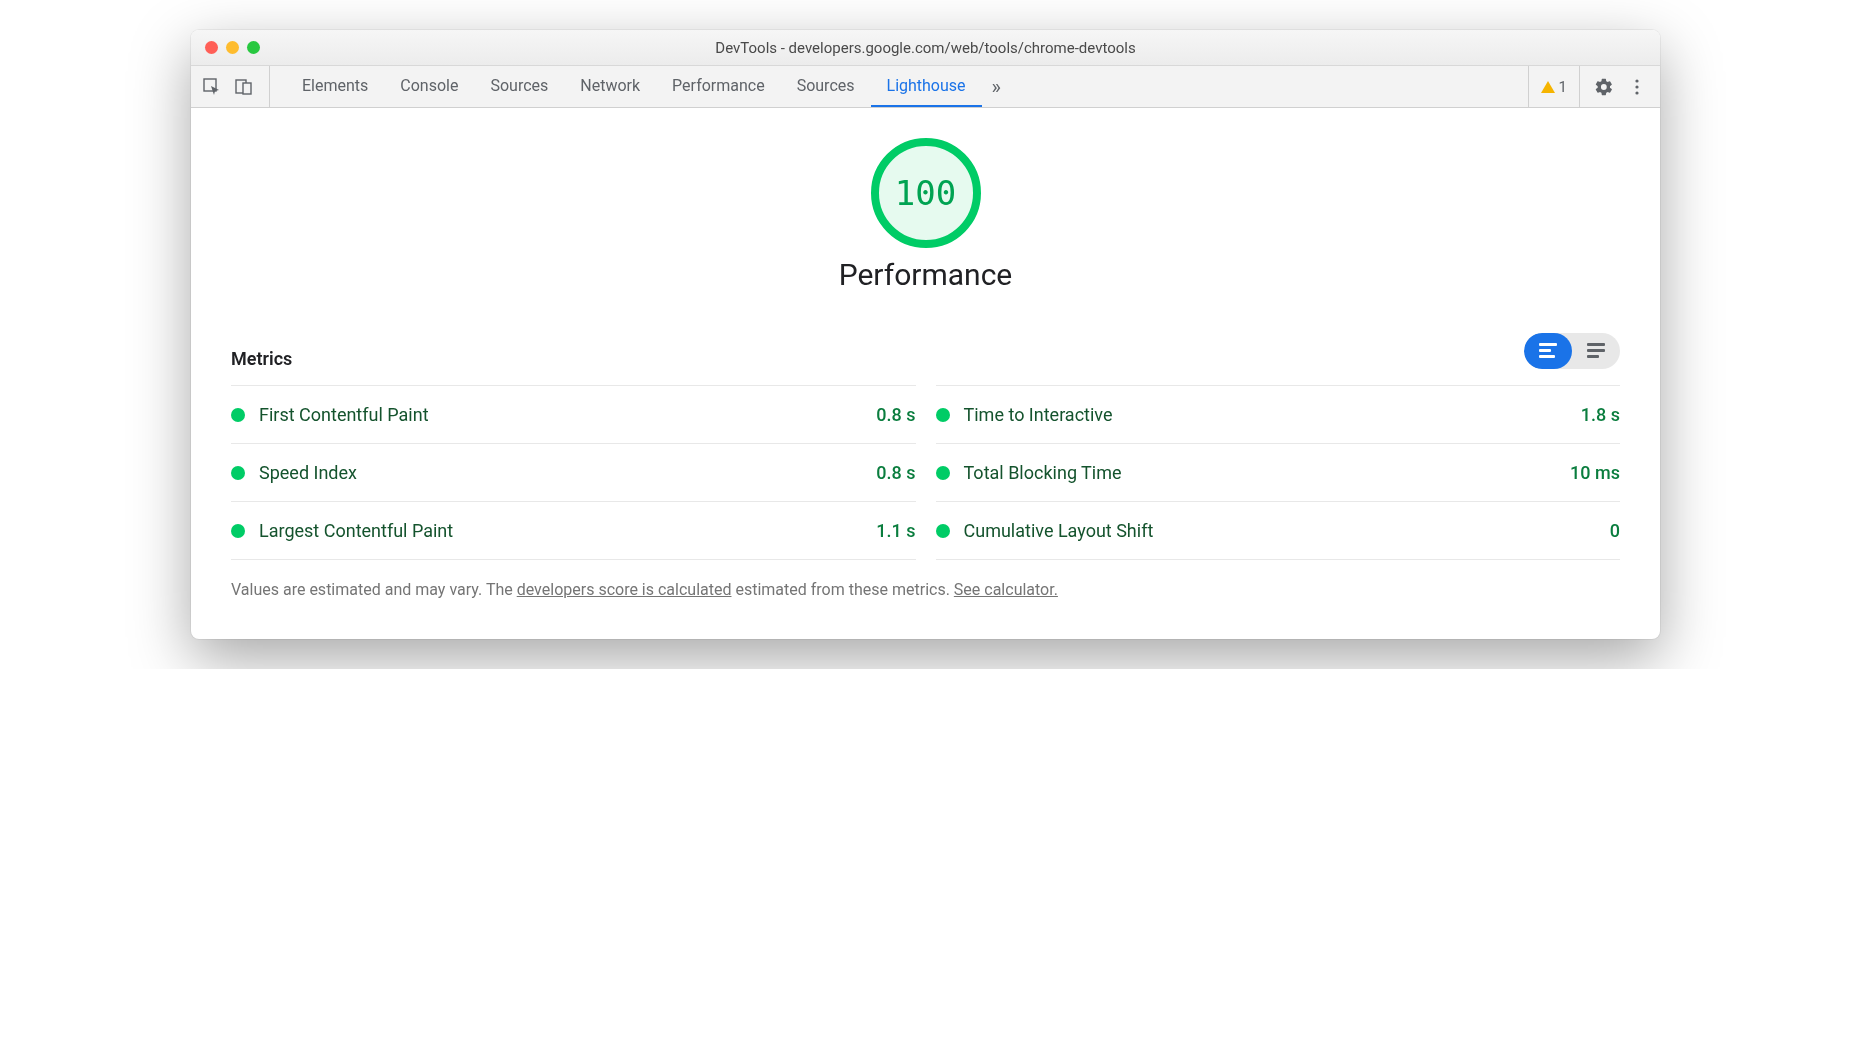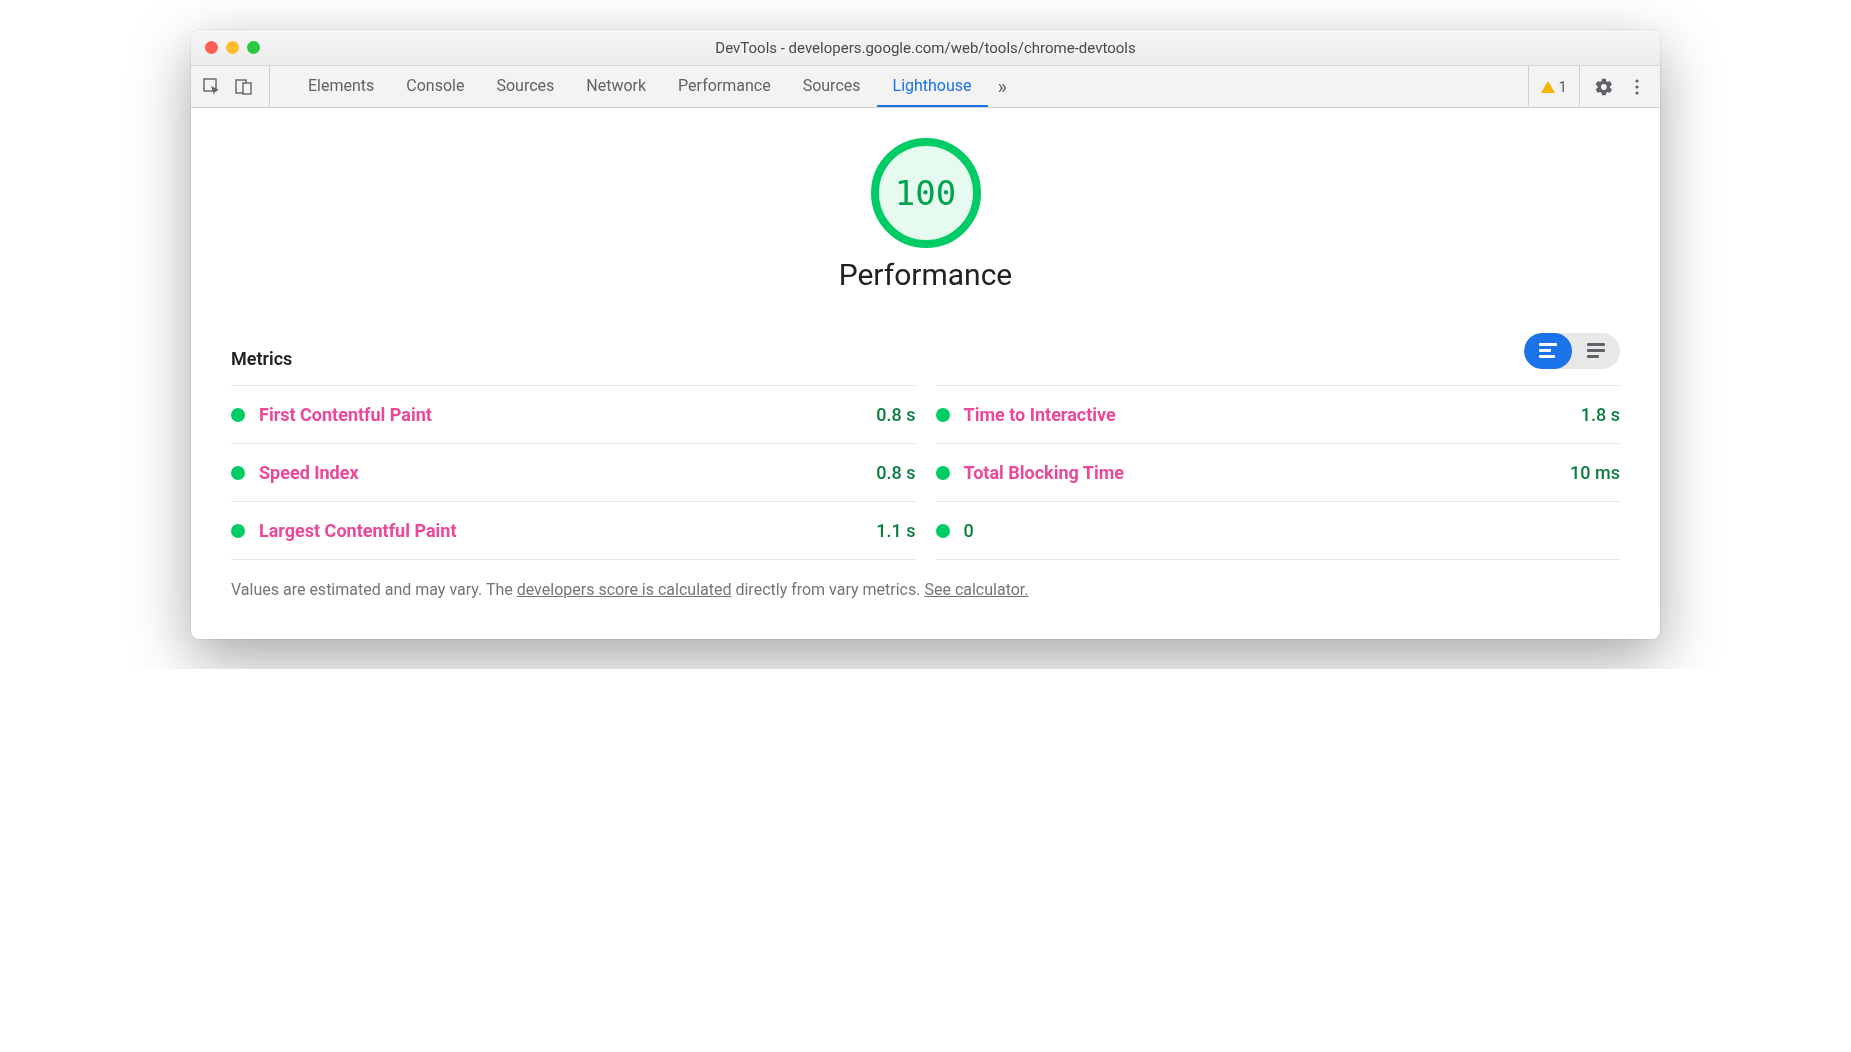--- a/index.html
+++ b/index.html
@@ -43,21 +43,21 @@
     color: #4a4a4a;
     pointer-events: none;
   }
   .toolbar {
     height: 42px;
     background: #f3f3f3;
     border-bottom: 1px solid #d0d0d0;
     display: flex;
     align-items: center;
     padding: 0 10px;
-    gap: 12px;
+    gap: 6px;
   }
   .tool-icons {
     display: flex;
     align-items: center;
     gap: 10px;
     padding-right: 14px;
     border-right: 1px solid #d0d0d0;
     height: 100%;
   }
   .icon-btn {
@@ -209,23 +209,22 @@
   }
   .metrics-grid .metric-row:nth-last-child(-n+2){ border-bottom:1px solid #e8e8e8;}
   .dot {
     width: 14px; height: 14px;
     border-radius: 50%;
     background: #00cc66;
     flex-shrink: 0;
   }
   .metric-name {
     font-size: 18px;
-    color: #ec4899;
+    color: #14532d;
     flex: 1;
-    font-weight: bold;
   }
   .metric-value {
     font-size: 18px;
     color: #0a7d3e;
     font-weight: 500;
   }
   .footnote {
     margin-top: 20px;
     font-size: 16px;
     color: #757575;
@@ -345,23 +344,24 @@
         <div class="metric-name">Total Blocking Time</div>
         <div class="metric-value">10 ms</div>
       </div>
       <div class="metric-row">
         <div class="dot"></div>
         <div class="metric-name">Largest Contentful Paint</div>
         <div class="metric-value">1.1 s</div>
       </div>
       <div class="metric-row">
         <div class="dot"></div>
+        <div class="metric-name">Cumulative Layout Shift</div>
         <div class="metric-value">0</div>
       </div>
     </div>
 
     <div class="footnote">
-      <span>Values are estimated and may vary. The </span><span class="link">developers score is calculated</span><span> directly from vary metrics. </span><span class="link">See calculator.</span>
+      <span>Values are estimated and may vary. The </span><span class="link">developers score is calculated</span><span> estimated from these metrics. </span><span class="link">See calculator.</span>
     </div>
 
   </div>
 
 </div>
 
 </body></html>

